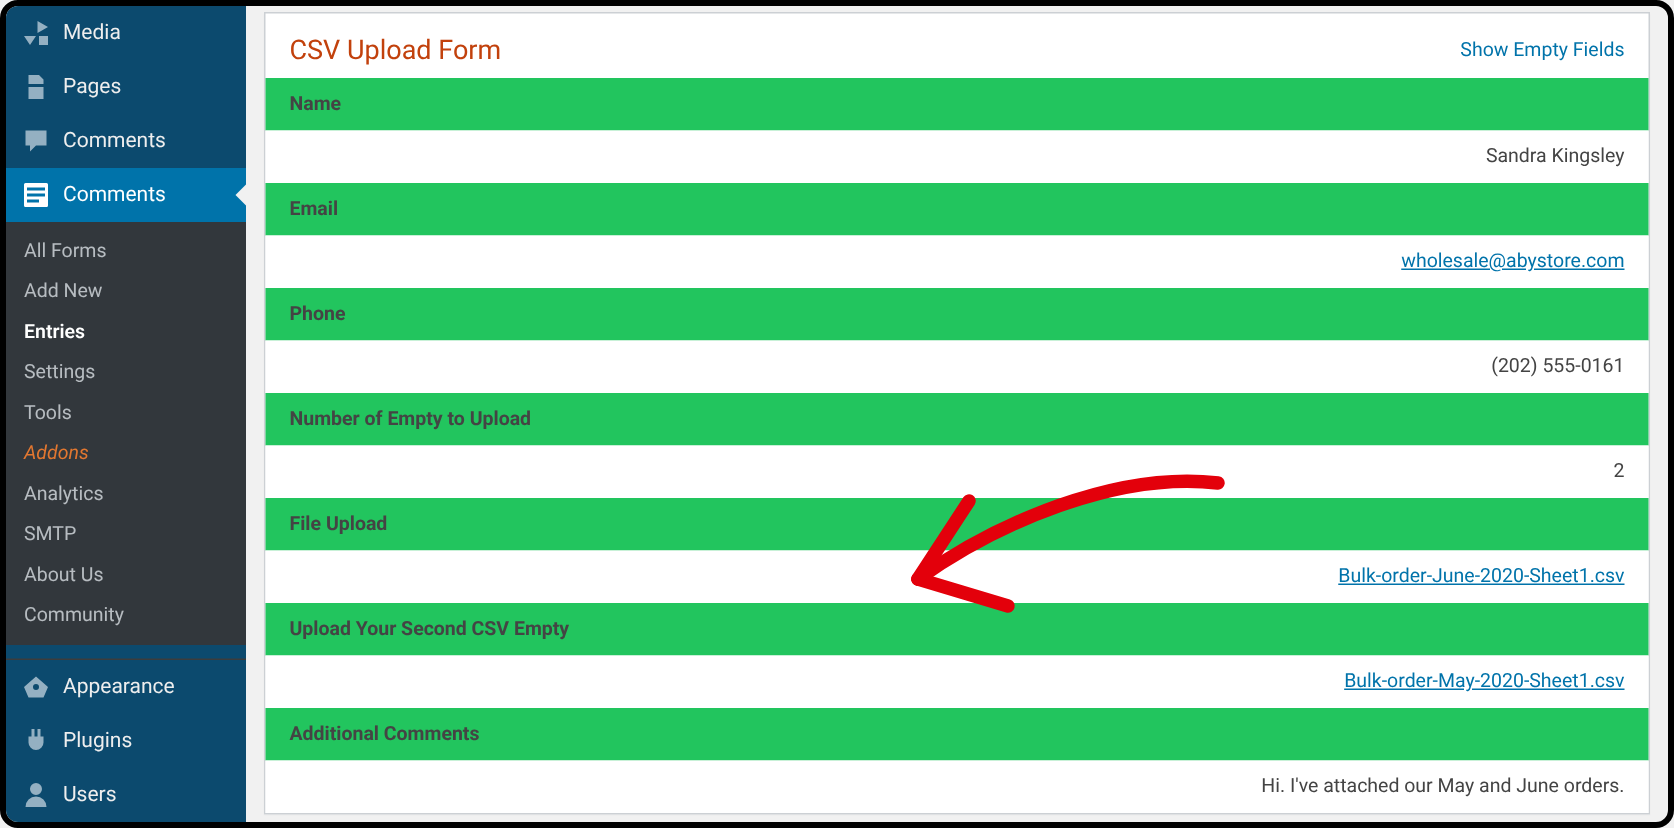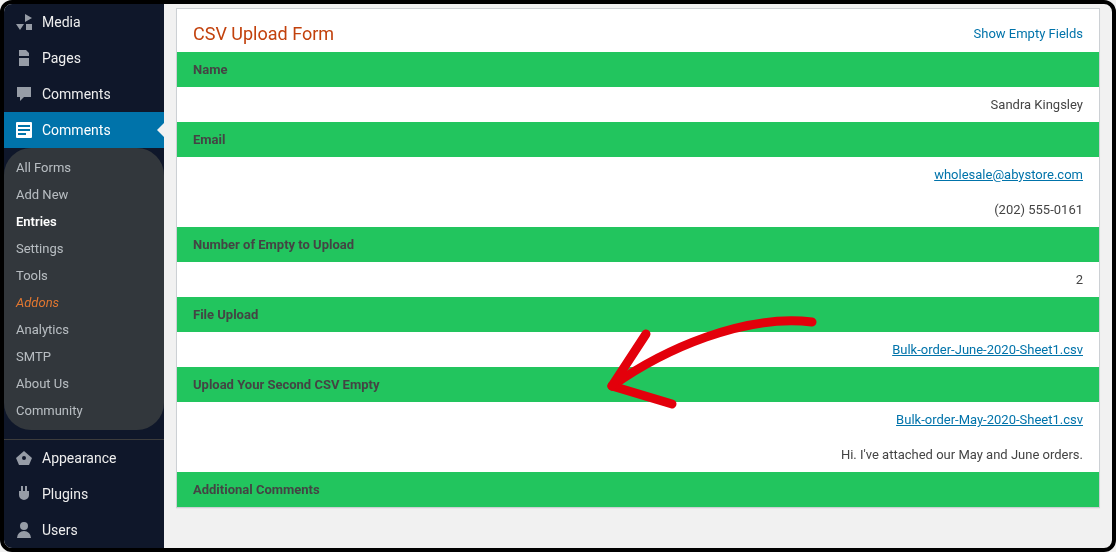--- a/index.html
+++ b/index.html
@@ -9,21 +9,21 @@
       background: #f1f1f1;
       display: flex;
       width: 1116px;
       height: 552px;
       overflow: hidden;
       border: 4px solid #000;
       border-radius: 12px;
     }
     .sidebar {
       width: 160px;
-      background: #0f172a;
+      background: #0c4a6e;
       color: #eee;
       display: flex;
       flex-direction: column;
       flex-shrink: 0;
     }
     .menu-item {
       display: flex;
       align-items: center;
       gap: 8px;
       padding: 8px 10px;
@@ -44,21 +44,20 @@
       position: absolute;
       right: -1px;
       top: 50%;
       transform: translateY(-50%);
       border: 8px solid transparent;
       border-right-color: #f1f1f1;
     }
     .submenu {
       background: #32373c;
       padding: 6px 0;
-      border-radius: 27px;
     }
     .submenu-item {
       padding: 6px 12px;
       font-size: 13px;
       color: rgba(240,245,250,.7);
       cursor: pointer;
     }
     .submenu-item.current { color: #fff; font-weight: 600; }
     .submenu-item.addons { color: #e27730; font-style: italic; }
     .separator { height: 5px; background: transparent; margin: 5px 0 0 0; border-bottom: 1px solid #3c3c3c;}
@@ -200,29 +199,30 @@
   <div class="panel">
     <div class="panel-header">
       <h2 class="panel-title">CSV Upload Form</h2>
       <a class="panel-action">Show Empty Fields</a>
     </div>
     <div id="panel-fields">
         <div class="field-row field-label">Name</div>
         <div class="field-row field-value">Sandra Kingsley</div>
         <div class="field-row field-label">Email</div>
         <div class="field-row field-value"><a href="#">wholesale@abystore.com</a></div>
+        <div class="field-row field-label">Phone</div>
         <div class="field-row field-value">(202) 555-0161</div>
         <div class="field-row field-label">Number of Empty to Upload</div>
         <div class="field-row field-value">2</div>
         <div class="field-row field-label">File Upload</div>
         <div class="field-row field-value"><a href="#">Bulk-order-June-2020-Sheet1.csv</a></div>
         <div class="field-row field-label">Upload Your Second CSV Empty</div>
         <div class="field-row field-value"><a href="#">Bulk-order-May-2020-Sheet1.csv</a></div>
+        <div class="field-row field-label">Additional Comments</div>
         <div class="field-row field-value">Hi. I've attached our May and June orders.</div>
-        <div class="field-row field-label">Additional Comments</div>
       </div>
   </div>
 
   <svg class="arrow-overlay" width="230" height="120" viewBox="0 0 230 120">
     <g stroke="#e3000b" stroke-width="9" stroke-linecap="round" fill="none">
       <path d="M 18 92 C 70 55, 150 20, 218 28"></path>
       <path d="M 18 92 L 78 110"></path>
       <path d="M 18 92 L 52 40"></path>
     </g>
   </svg>

